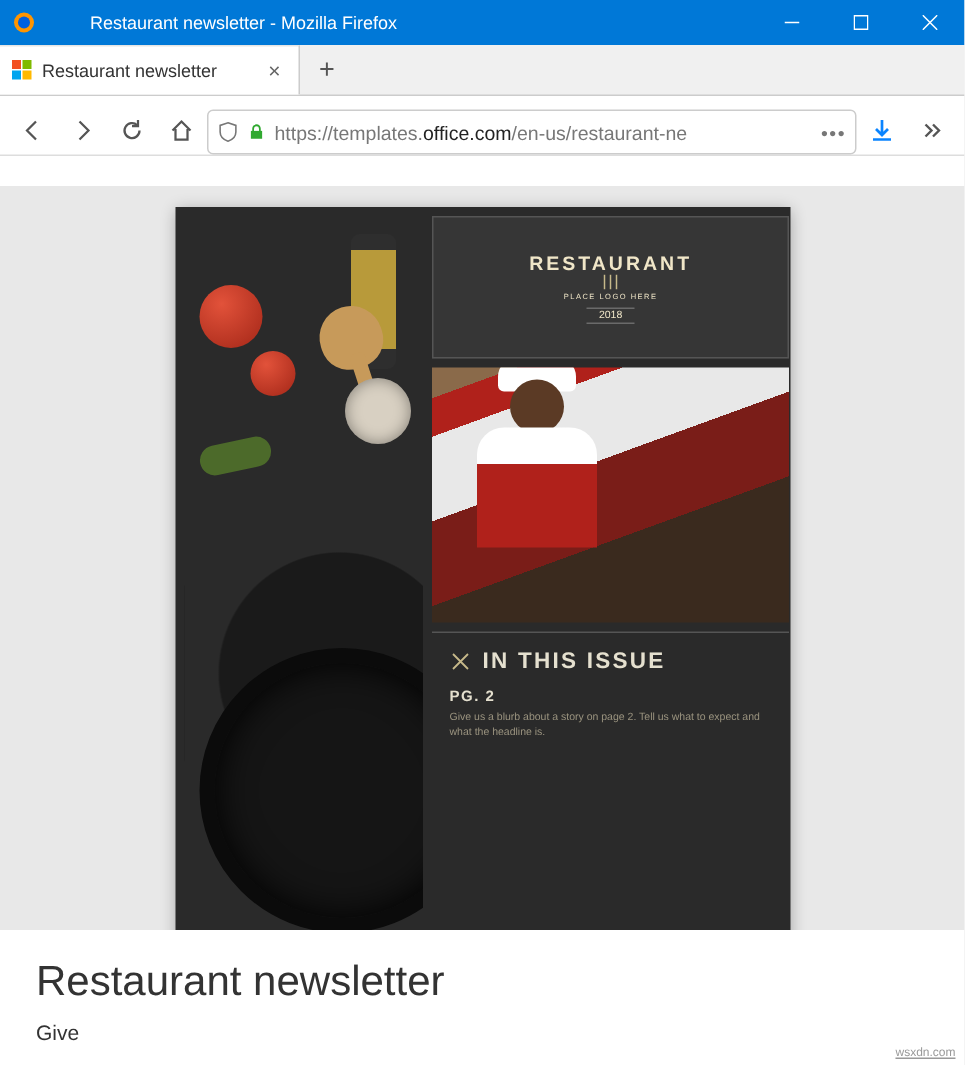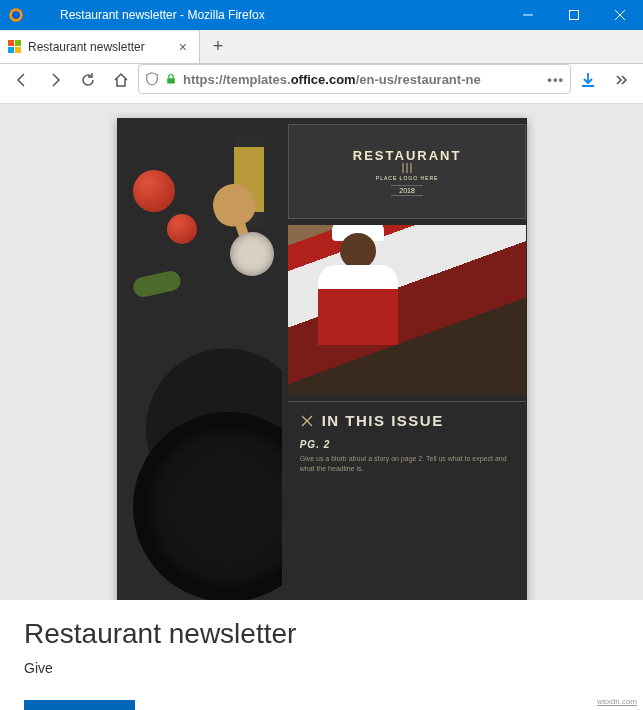--- a/index.html
+++ b/index.html
@@ -11,30 +11,30 @@
     .win-btn { width: 46px; height: 30px; display: flex; align-items: center; justify-content: center; cursor: pointer; }
     .win-btn svg { width: 10px; height: 10px; }
     
     .tabbar { display: flex; align-items: stretch; height: 34px; background: #f0f0f0; border-bottom: 1px solid #ccc; }
     .tab { display: flex; align-items: center; padding: 0 8px; background: #fff; border-right: 1px solid #ccc; min-width: 200px; font-size: 12px; color: #333; gap: 6px; border-top: 1px solid #e5e5e5;}
     .tab .favicon { width: 14px; height: 14px; }
     .tab .tab-title { flex: 1; overflow: hidden; white-space: nowrap; text-overflow: ellipsis; }
     .tab .close { cursor: pointer; color: #666; font-size: 14px; padding: 2px 4px; }
     .newtab { width: 36px; display: flex; align-items: center; justify-content: center; cursor: pointer; color: #555; font-size: 18px; }
     
-    .navbar { display: flex; align-items: flex-start; height: 40px; padding: 0 6px; gap: 1px; border-bottom: 1px solid #ddd; font-weight: bold; }
+    .navbar { display: flex; align-items: flex-end; height: 40px; padding: 0 6px; gap: 1px; border-bottom: 1px solid #ddd; }
     .nav-btn { width: 32px; height: 32px; display: flex; align-items: center; justify-content: center; cursor: pointer; color: #555; border-radius: 4px; }
     .nav-btn svg { width: 16px; height: 16px; }
     .urlbar { flex: 1; display: flex; align-items: center; height: 30px; border: 1px solid #ccc; border-radius: 4px; padding: 0 6px; gap: 6px; font-size: 13px; color: #777; min-width: 0;}
     .urlbar .lock { color: #30a930; }
     .urlbar .urltext { flex: 1; white-space: nowrap; overflow: hidden; text-overflow: ellipsis; }
     .urlbar .urltext .domain { color: #222; }
     .urlbar .dots { color: #777; letter-spacing: 1px; }
     
-    .content { height: 496px; background: #e8e8e8; overflow: hidden; display:flex; justify-content:center; padding-top:14px;}
+    .content { height: 496px; background: #e8e8e8; overflow: hidden; display:flex; justify-content:center; padding-top:14px;margin-top:20px;}
     .preview { width: 410px; height: 520px; background: #2a2a2a; box-shadow: 0 2px 10px rgba(0,0,0,0.3); position: relative; }
     .preview-grid { display: grid; grid-template-columns: 40% 60%; grid-template-rows: 95px 170px 1fr; height: 100%; gap: 6px; padding: 6px; }
     .logo-box { background: #363636; display: flex; flex-direction: column; align-items: center; justify-content: center; color: #f0e6c8; border: 1px solid #555; }
     .logo-box .r { font-size: 13px; letter-spacing: 2px; font-weight: 600; }
     .logo-box .tag { font-size: 5px; letter-spacing: 1px; margin-top:2px;}
     .logo-box .year { font-size: 7px; margin-top:4px; border-top:1px solid #6a6a6a; border-bottom:1px solid #6a6a6a; padding:1px 8px;}
     .chef-box { background: linear-gradient(160deg,#8a6a4a 8%, #b0211b 8% 18%, #e8e8e8 18% 40%, #7a1d18 40% 62%, #3a2a1e 62%); position:relative; overflow:hidden;}
     .chef-head { position:absolute; top:8px; left:52px; width:36px; height:36px; background:#5b3a25; border-radius:50%;}
     .chef-hat { position:absolute; top:-6px; left:44px; width:52px; height:22px; background:#fff; border-radius:12px 12px 4px 4px;}
     .chef-body { position:absolute; top:40px; left:30px; width:80px; height:80px; background:linear-gradient(#fff 30%, #b0211b 30%); border-radius:18px 18px 0 0;}
@@ -44,21 +44,21 @@
     .tomato { position:absolute; border-radius:50%; background:radial-gradient(circle at 35% 30%, #e2523a, #a32617);}
     .t1 { top:46px; left:10px; width:42px; height:42px;}
     .t2 { top:90px; left:44px; width:30px; height:30px;}
     .spoon { position:absolute; top:60px; left:90px; width:42px; height:42px; background:#c79a5a; border-radius:50% 50% 45% 45%; transform:rotate(-18deg);}
     .spoon::after{content:""; position:absolute; bottom:-40px; left:16px; width:10px; height:50px; background:#c79a5a; border-radius:4px;}
     .herbs { position:absolute; top:150px; left:10px; width:48px; height:20px; background:#4c6a2a; border-radius:10px; transform:rotate(-12deg);}
     .bowl { position:absolute; top:108px; right:8px; width:44px; height:44px; background:#d8d0c2; border-radius:50%; box-shadow: inset 0 0 10px rgba(0,0,0,.4);}
     .issue-box { background:#2a2a2a; color:#e5e0cf; padding:10px 12px; border-top:1px solid #555;}
     .issue-hd { display:flex; align-items:center; gap:8px; font-size:15px; letter-spacing:1.5px; font-weight:600; margin-bottom:10px;}
     .issue-hd svg {width:14px;height:14px; fill:#c7b98a;}
-    .issue-box .pg { font-size:10px; font-weight:600; letter-spacing:1px; margin-bottom:4px;font-style:italic;}
+    .issue-box .pg { font-size:10px; font-weight:600; letter-spacing:1px; margin-bottom:4px;}
     .issue-box .blurb { font-size:7px; color:#9a937f; line-height:1.4;}
     
     .detail { padding: 18px 24px 24px; }
     .detail h1 { font-size: 28px; font-weight: 400; color: #333; margin-bottom: 10px;}
     .detail .cat { font-size: 14px; color: #333; margin-bottom: 24px; }
     .dl-btn { background: #0067b8; color: #fff; border: none; padding: 10px 22px; font-size: 15px; cursor: pointer; }
     
     .watermark { position:absolute; bottom:4px; right:6px; font-size:8px; color:#999;text-decoration:underline;}
   </style>
 </head>

